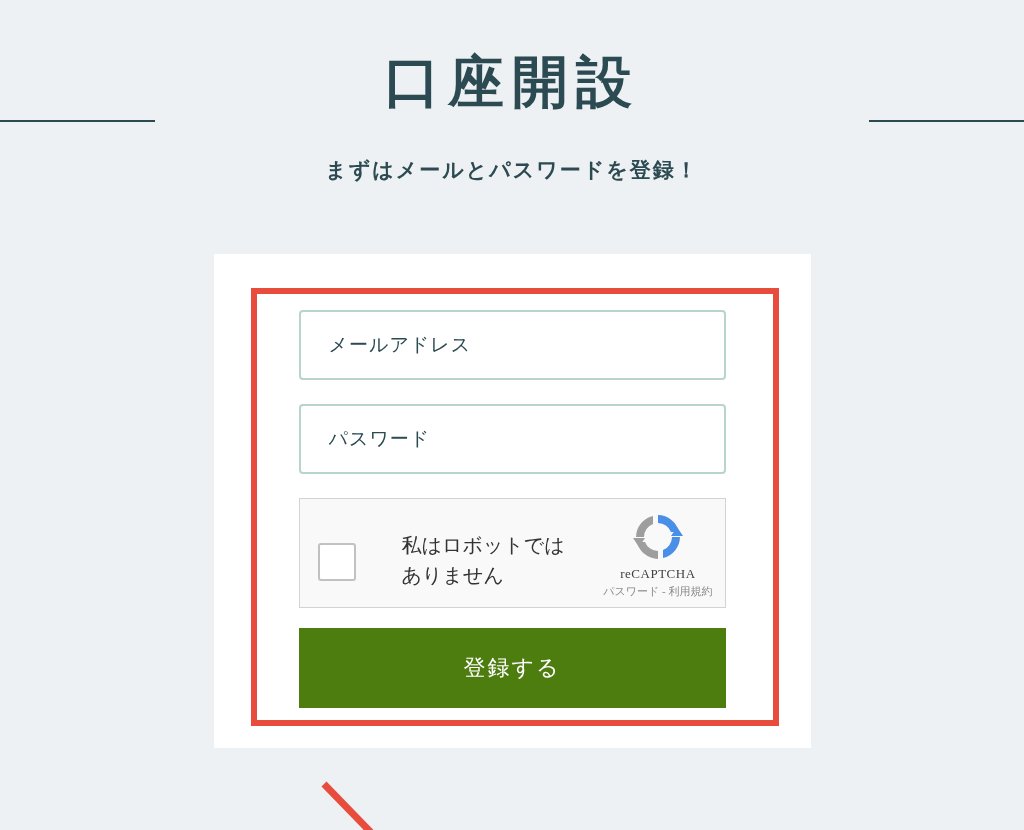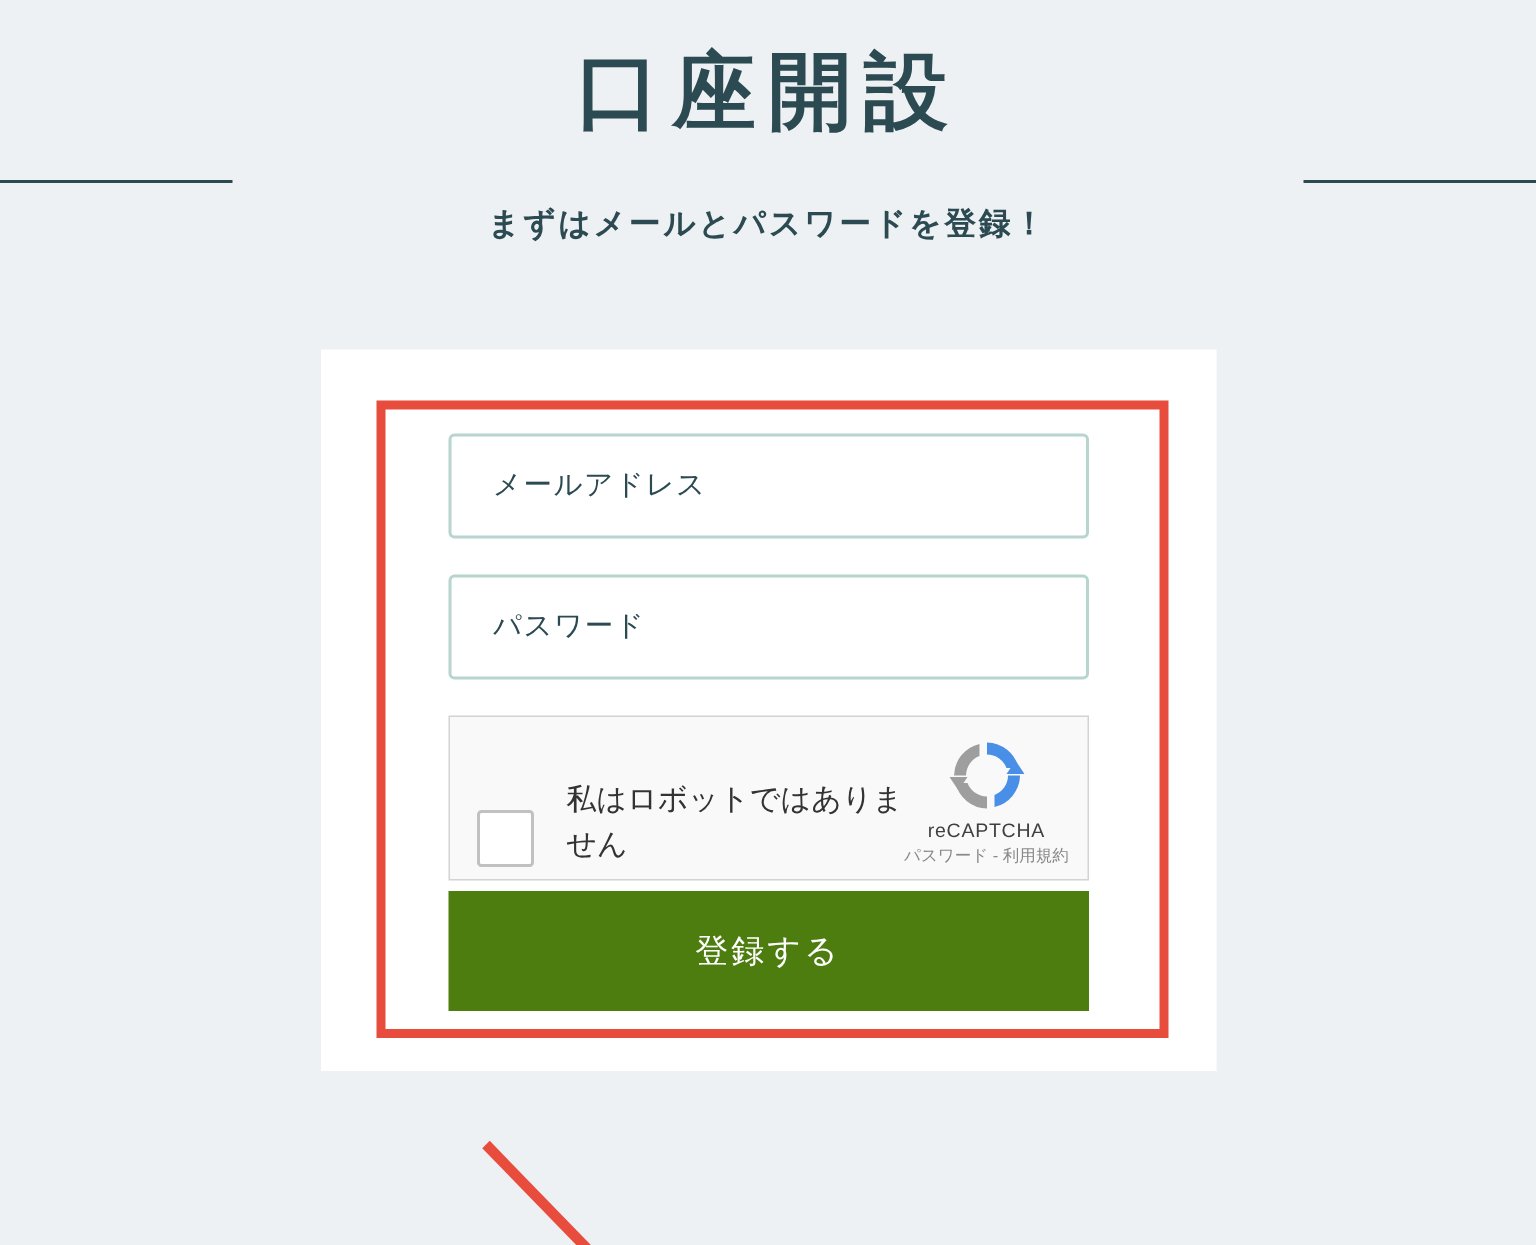--- a/index.html
+++ b/index.html
@@ -9,21 +9,21 @@
     }
     body {
       font-family: -apple-system, BlinkMacSystemFont, "Hiragino Sans", "Hiragino Kaku Gothic ProN", Meiryo, sans-serif;
       background: #eef1f3;
       width: 1024px;
       height: 830px;
       overflow: hidden;
     }
     .header-section {
       text-align: center;
-      padding-top: 24px;
+      padding-top: 45px;
       position: relative;
     }
     .header-line-left {
       position: absolute;
       left: 0;
       top: 120px;
       width: 155px;
       height: 2px;
       background: #2c4a52;
     }
@@ -47,20 +47,21 @@
       font-weight: 700;
       color: #2c4a52;
       letter-spacing: 2px;
     }
     .form-card {
       background: #ffffff;
       width: 597px;
       margin: 70px auto 0;
       padding: 38px 65px 40px;
       position: relative;
+      font-family: Liberation Serif, serif;
     }
     .highlight-box {
       position: absolute;
       top: 34px;
       left: 37px;
       right: 32px;
       bottom: 22px;
       border: 6px solid #e84c3d;
       pointer-events: none;
       z-index: 10;
@@ -82,25 +83,26 @@
     }
     .text-input::placeholder {
       color: #2c4a52;
       letter-spacing: 1px;
     }
     .recaptcha-box {
       border: 1px solid #d3d3d3;
       background: #f9f9f9;
       height: 110px;
       width: 100%;
-      margin-bottom: 7px;
+      margin-bottom: 20px;
       position: relative;
       display: flex;
-      align-items: flex-end;
+      align-items: center;
       padding: 22px 12px 8px 18px;
+      gap: 24px;
     }
     .recaptcha-checkbox {
       width: 38px;
       height: 38px;
       border: 2px solid #c1c1c1;
       border-radius: 3px;
       background: #ffffff;
       margin-right: 22px;
       margin-top: 4px;
       flex-shrink: 0;

